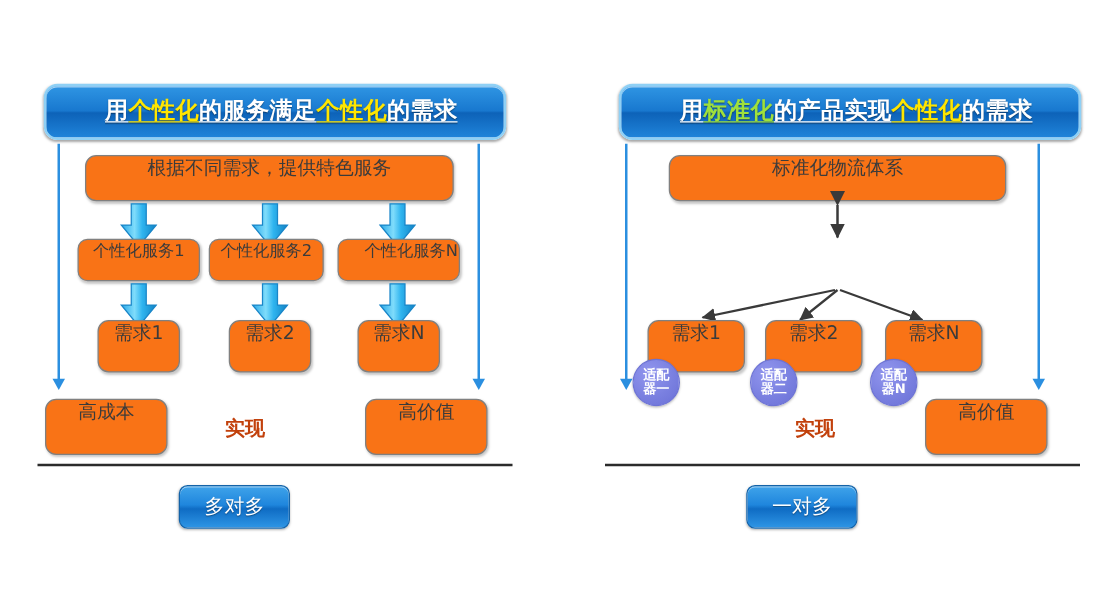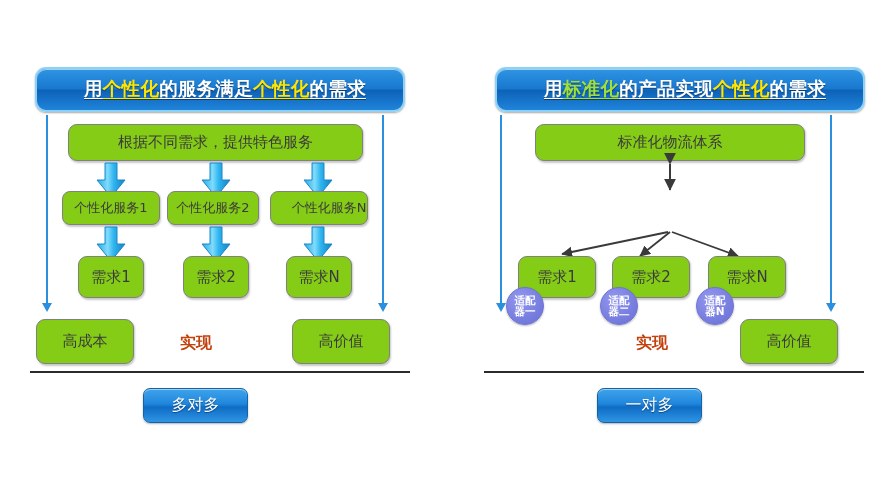--- a/index.html
+++ b/index.html
@@ -37,42 +37,42 @@
   .rail{position:absolute;width:2px;background:#2b8fe0;}
   .rail-head{
     position:absolute;width:0;height:0;
     border-left:5px solid transparent;border-right:5px solid transparent;
     border-top:9px solid #2b8fe0;
   }
 
   
   .box{
     position:absolute;box-sizing:border-box;
-    background:#84cc16;border:1.6px solid #808080;border-radius:9px;
-    display:flex;align-items:center;justify-content:center;
+    background:#f97316;border:1.6px solid #808080;border-radius:9px;
+    display:flex;justify-content:center;
     color:#3b3b3b;font-size:15px;white-space:nowrap;
     box-shadow:1px 1.5px 2px rgba(0,0,0,.22);
   }
   .box.sm{font-size:13px;border-radius:8px;}
 
   
   .fatarrow{position:absolute;width:30px;height:36px;}
 
   
   .divider{position:absolute;height:2px;background:#2b2b2b;}
 
   
   .realize{
     position:absolute;font-size:16px;font-weight:bold;color:#c2410c;
     white-space:nowrap;
   }
 
   
   .btn{
-    position:absolute;width:105px;height:35px;border-radius:7px;
+    position:absolute;width:89px;height:35px;border-radius:7px;
     background:linear-gradient(180deg,#3fa3ea 0%,#1f86dd 45%,#0f6cc4 55%,#2e95e5 100%);
     border:1px solid #1463a8;
     box-shadow:0 1px 2px rgba(0,0,0,.3), inset 0 1px 0 rgba(255,255,255,.5);
     display:flex;align-items:center;justify-content:center;
     color:#ffffff;font-size:16px;white-space:nowrap;
     text-shadow:0 1px 1px rgba(0,0,0,.4);
     box-sizing:border-box;
   }
 
   

